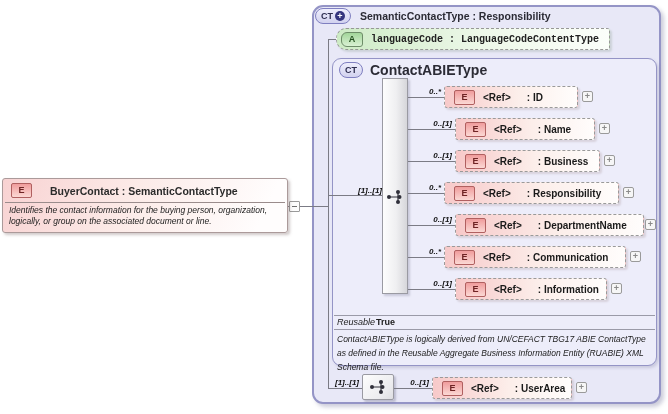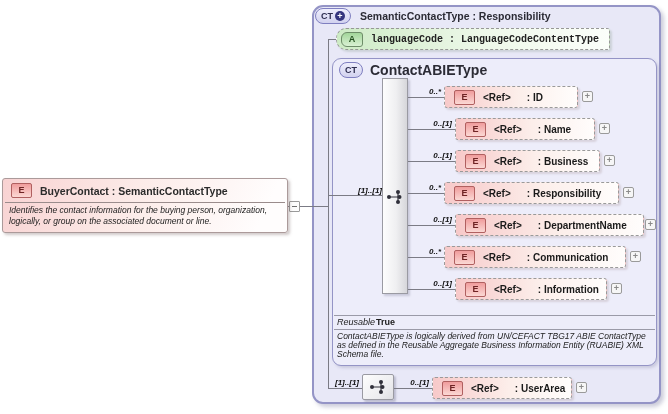--- a/index.html
+++ b/index.html
@@ -13,21 +13,21 @@
   
   .card{position:absolute;width:44px;text-align:right;font-size:8px;font-style:italic;
         font-weight:bold;color:#101010;white-space:nowrap;}
 
   
   .rootbox{position:absolute;left:2px;top:178px;width:286px;height:55px;box-sizing:border-box;
            border:1px solid #ab9a9a;border-radius:3px;
            background:linear-gradient(115deg,#f8d2d2 0%,#fcebe8 45%,#fffdfd 90%);
            box-shadow:2px 2px 3px rgba(120,100,100,.35);}
   .rootbox .hd{display:flex;align-items:center;height:23px;padding-left:8px;}
-  .rootbox .ttl{margin-left:8px;font-size:10.5px;font-weight:bold;color:#2b2b2b;white-space:nowrap;}
+  .rootbox .ttl{margin-left:18px;font-size:10.5px;font-weight:bold;color:#2b2b2b;white-space:nowrap;}
   .rootbox .sep{height:0;border-top:1px solid #9a8c8c;margin:0 2px;}
   .rootbox .ann{padding:2px 6px 0 6px;font-size:8.5px;font-style:italic;color:#1c1c1c;line-height:10.5px;}
 
   
   .ico-e{display:inline-block;width:19px;height:13px;line-height:13px;text-align:center;
          border:1px solid #b06060;border-radius:2px;color:#6e2424;font-size:9px;font-weight:bold;
          background:linear-gradient(#f09c9c,#fbd8d4);flex:0 0 auto;}
   .ico-a{display:inline-block;width:20px;height:13px;line-height:13px;text-align:center;
          border:1px solid #6d8d68;border-radius:6px 3px 3px 6px;color:#24501f;font-size:9px;font-weight:bold;
          background:linear-gradient(#a2d69a,#d9f1d3);flex:0 0 auto;}
@@ -89,21 +89,21 @@
   
   .toggle{position:absolute;left:289px;top:201px;width:11px;height:11px;box-sizing:border-box;
           border:1px solid #9a9a9a;background:#fdfdfd;border-radius:1px;}
   .toggle .minus{position:absolute;left:2px;right:2px;top:4px;border-top:1px solid #707070;}
 
   
   .propsep{position:absolute;left:334px;width:321px;height:0;border-top:1px solid #9a9aa8;}
   .prop-lbl{position:absolute;font-size:9px;font-style:italic;color:#1c1c1c;}
   .prop-val{position:absolute;font-size:9px;font-weight:bold;color:#1c1c1c;}
   .ct-ann{position:absolute;left:337px;top:332px;width:318px;font-size:8.5px;font-style:italic;
-          color:#1c1c1c;line-height:9px;}
+          color:#1c1c1c;line-height:14px;}
 </style>
 </head>
 <body>
 
 <div class="stage">
 
   <div class="panel"></div>
 
   <div class="ctbox"></div>
 

